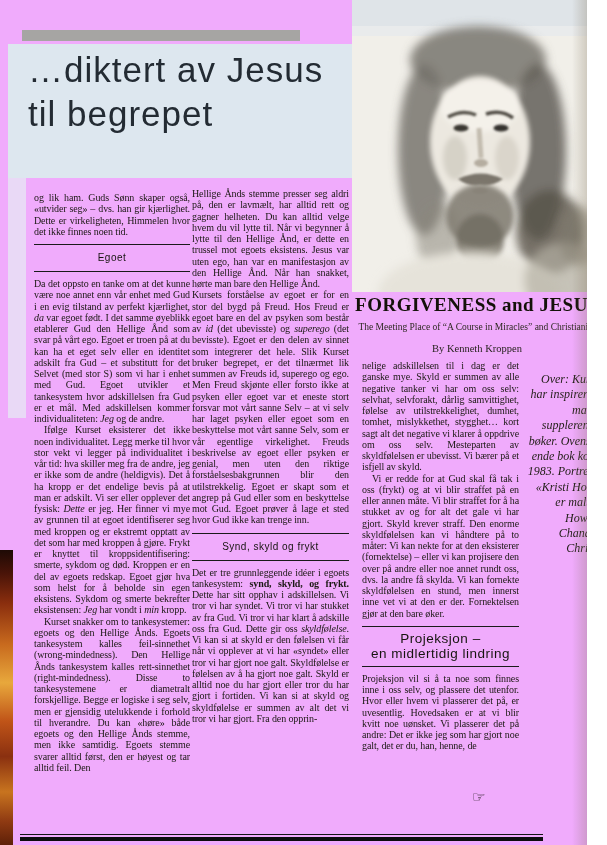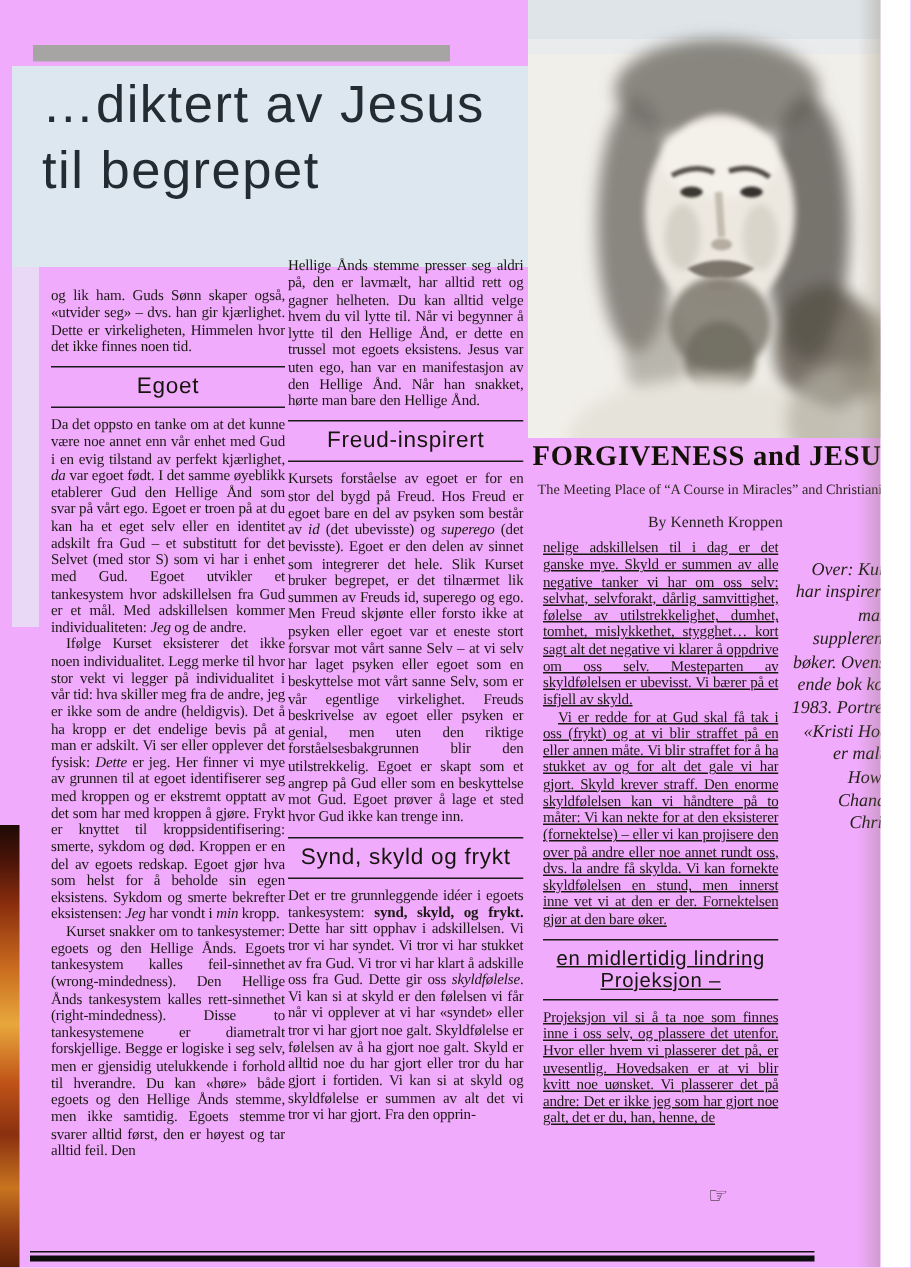--- a/index.html
+++ b/index.html
@@ -21,27 +21,27 @@
   .article-title{font-size:19px; letter-spacing:.5px; color:#141109; font-weight:600;}
   .article-subtitle{font-size:9.5px; margin-top:6px; color:#2c2820;}
   .article-byline{font-size:10.5px; margin-top:11px; color:#221f18;}
   .col{
     position:absolute; font-size:10px; line-height:11.25px;
     text-align:justify; overflow:hidden; letter-spacing:-0.1px;
   }
   .col p{margin:0; text-indent:10px;}
   .col p.first{text-indent:0;}
   .col1{left:23px; top:192px; width:156px; height:652px;margin-left:11px;}
-  .col2{left:192px; top:172px; width:157px; height:652px;}
-  .col3{left:362px; top:360px; width:157px; height:448px;text-decoration:underline;}
+  .col2{left:192px; top:188px; width:157px; height:652px;}
+  .col3{left:362px; top:360px; width:157px; height:448px;}
   .section-heading{
     margin:7px 0 6px; padding:4px 0 5px;
     border-top:1.5px solid #1a1a1a; border-bottom:1.5px solid #1a1a1a;
     text-align:center; font-family:"Liberation Sans", sans-serif; font-weight:300;
-    font-size:15px; line-height:17px; letter-spacing:.5px; color:#16140f;
+    font-size:10px; line-height:17px; letter-spacing:.5px; color:#16140f;
     text-indent:0;
   }
   .caption{
     position:absolute; left:510px; top:372px; width:94px;
     font-style:italic; font-size:12px; line-height:15.4px;
     text-align:right; color:#221e17;
   }
   .hand{position:absolute; left:472px; top:788px; font-size:15px; color:#16130d;
         font-family:"DejaVu Sans", sans-serif;}
   .bottom-rule{position:absolute; left:20px; top:834px; width:523px;}
@@ -133,32 +133,31 @@
   <div class="col col1">
     <p class="first"><span>og lik ham. Guds Sønn skaper også, «utvider seg» – dvs. han gir kjærlighet. Dette er virkeligheten, Himmelen hvor det ikke finnes noen tid.</span></p>
     <div class="section-heading">Egoet</div>
     <p class="first"><span>Da det oppsto en tanke om at det kunne være noe annet enn vår enhet med Gud i en evig tilstand av perfekt kjærlighet, </span><span class="seg-i">da</span><span> var egoet født. I det samme øyeblikk etablerer Gud den Hellige Ånd som svar på vårt ego. Egoet er troen på at du kan ha et eget selv eller en identitet adskilt fra Gud – et substitutt for det Selvet (med stor S) som vi har i enhet med Gud. Egoet utvikler et tankesystem hvor adskillelsen fra Gud er et mål. Med adskillelsen kommer individualiteten: </span><span class="seg-i">Jeg</span><span> og de andre.</span></p>
     <p><span>Ifølge Kurset eksisterer det ikke noen individualitet. Legg merke til hvor stor vekt vi legger på individualitet i vår tid: hva skiller meg fra de andre, jeg er ikke som de andre (heldigvis). Det å ha kropp er det endelige bevis på at man er adskilt. Vi ser eller opplever det fysisk: </span><span class="seg-i">Dette</span><span> er jeg. Her finner vi mye av grunnen til at egoet identifiserer seg med kroppen og er ekstremt opptatt av det som har med kroppen å gjøre. Frykt er knyttet til kroppsidentifisering: smerte, sykdom og død. Kroppen er en del av egoets redskap. Egoet gjør hva som helst for å beholde sin egen eksistens. Sykdom og smerte bekrefter eksistensen: </span><span class="seg-i">Jeg</span><span> har vondt i </span><span class="seg-i">min</span><span> kropp.</span></p>
     <p><span>Kurset snakker om to tankesystemer: egoets og den Hellige Ånds. Egoets tankesystem kalles feil-sinnethet (wrong-mindedness). Den Hellige Ånds tankesystem kalles rett-sinnethet (right-mindedness). Disse to tankesystemene er diametralt forskjellige. Begge er logiske i seg selv, men er gjensidig utelukkende i forhold til hverandre. Du kan «høre» både egoets og den Hellige Ånds stemme, men ikke samtidig. Egoets stemme svarer alltid først, den er høyest og tar alltid feil. Den</span></p>
   </div>
 
   <div class="col col2">
     <p class="first"><span>Hellige Ånds stemme presser seg aldri på, den er lavmælt, har alltid rett og gagner helheten. Du kan alltid velge hvem du vil lytte til. Når vi begynner å lytte til den Hellige Ånd, er dette en trussel mot egoets eksistens. Jesus var uten ego, han var en manifestasjon av den Hellige Ånd. Når han snakket, hørte man bare den Hellige Ånd.</span></p>
-    <div class="section-heading">Freud-inspirert</div>
     <p class="first"><span>Kursets forståelse av egoet er for en stor del bygd på Freud. Hos Freud er egoet bare en del av psyken som består av </span><span class="seg-i">id</span><span> (det ubevisste) og </span><span class="seg-i">superego</span><span> (det bevisste). Egoet er den delen av sinnet som integrerer det hele. Slik Kurset bruker begrepet, er det tilnærmet lik summen av Freuds id, superego og ego. Men Freud skjønte eller forsto ikke at psyken eller egoet var et eneste stort forsvar mot vårt sanne Selv – at vi selv har laget psyken eller egoet som en beskyttelse mot vårt sanne Selv, som er vår egentlige virkelighet. Freuds beskrivelse av egoet eller psyken er genial, men uten den riktige forståelsesbakgrunnen blir den utilstrekkelig. Egoet er skapt som et angrep på Gud eller som en beskyttelse mot Gud. Egoet prøver å lage et sted hvor Gud ikke kan trenge inn.</span></p>
     <div class="section-heading">Synd, skyld og frykt</div>
     <p class="first"><span>Det er tre grunnleggende idéer i egoets tankesystem: </span><span class="seg-b">synd, skyld, og frykt.</span><span> Dette har sitt opphav i adskillelsen. Vi tror vi har syndet. Vi tror vi har stukket av fra Gud. Vi tror vi har klart å adskille oss fra Gud. Dette gir oss </span><span class="seg-i">skyldfølelse</span><span>. Vi kan si at skyld er den følelsen vi får når vi opplever at vi har «syndet» eller tror vi har gjort noe galt. Skyldfølelse er følelsen av å ha gjort noe galt. Skyld er alltid noe du har gjort eller tror du har gjort i fortiden. Vi kan si at skyld og skyldfølelse er summen av alt det vi tror vi har gjort. Fra den opprin-</span></p>
   </div>
 
   <div class="col col3">
     <p class="first"><span>nelige adskillelsen til i dag er det ganske mye. Skyld er summen av alle negative tanker vi har om oss selv: selvhat, selvforakt, dårlig samvittighet, følelse av utilstrekkelighet, dumhet, tomhet, mislykkethet, stygghet… kort sagt alt det negative vi klarer å oppdrive om oss selv. Mesteparten av skyldfølelsen er ubevisst. Vi bærer på et isfjell av skyld.</span></p>
     <p><span>Vi er redde for at Gud skal få tak i oss (frykt) og at vi blir straffet på en eller annen måte. Vi blir straffet for å ha stukket av og for alt det gale vi har gjort. Skyld krever straff. Den enorme skyldfølelsen kan vi håndtere på to måter: Vi kan nekte for at den eksisterer (fornektelse) – eller vi kan projisere den over på andre eller noe annet rundt oss, dvs. la andre få skylda. Vi kan fornekte skyldfølelsen en stund, men innerst inne vet vi at den er der. Fornektelsen gjør at den bare øker.</span></p>
     <div class="section-heading" style="font-size:13.5px; line-height:15px;">
+        <div>Projeksjon –</div>
         <div>en midlertidig lindring</div>
-        <div>Projeksjon –</div>
       </div>
     <p class="first"><span>Projeksjon vil si å ta noe som finnes inne i oss selv, og plassere det utenfor. Hvor eller hvem vi plasserer det på, er uvesentlig. Hovedsaken er at vi blir kvitt noe uønsket. Vi plasserer det på andre: Det er ikke jeg som har gjort noe galt, det er du, han, henne, de</span></p>
   </div>
 
   <div class="caption">
       <div>Over: Kurset</div>
       <div>har inspirert til</div>
       <div>mange</div>
       <div>supplerende-</div>
       <div>bøker. Ovenstå-</div>

